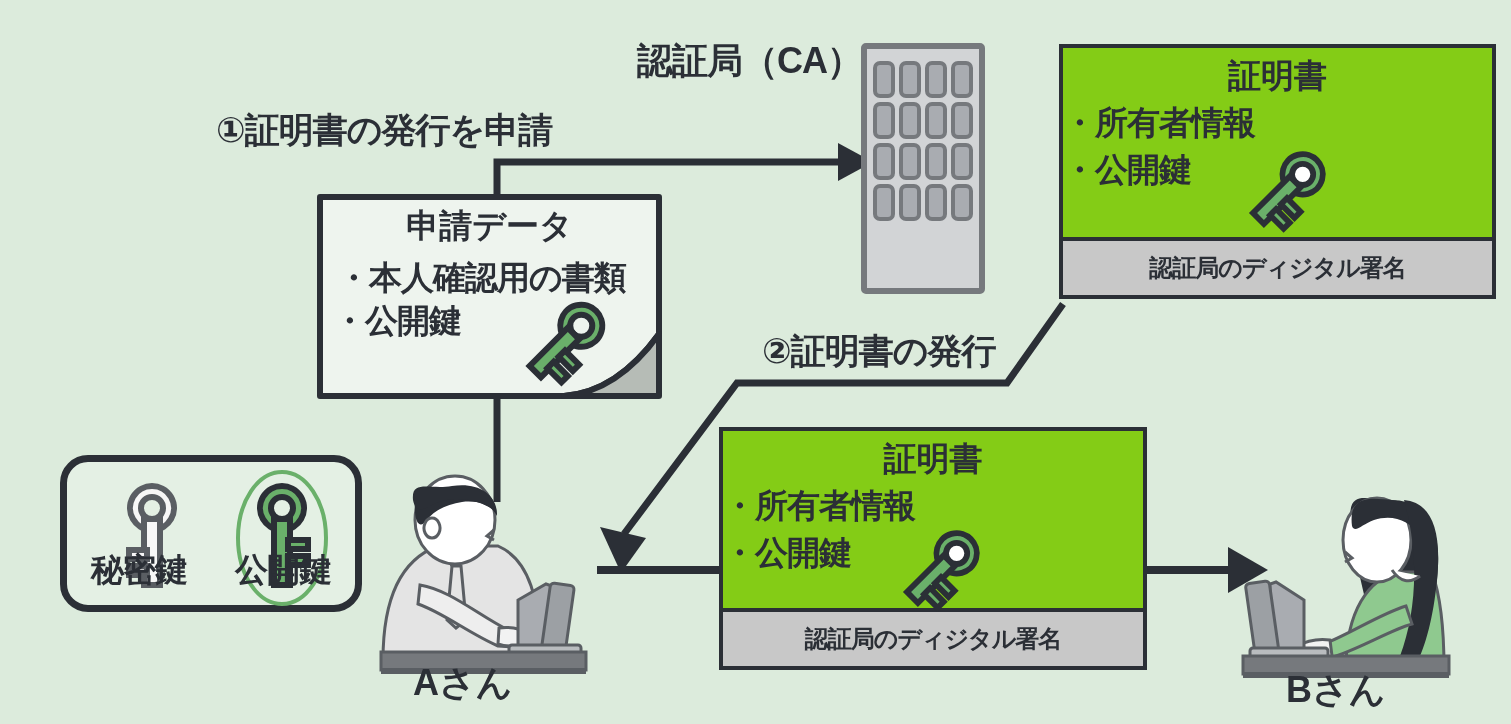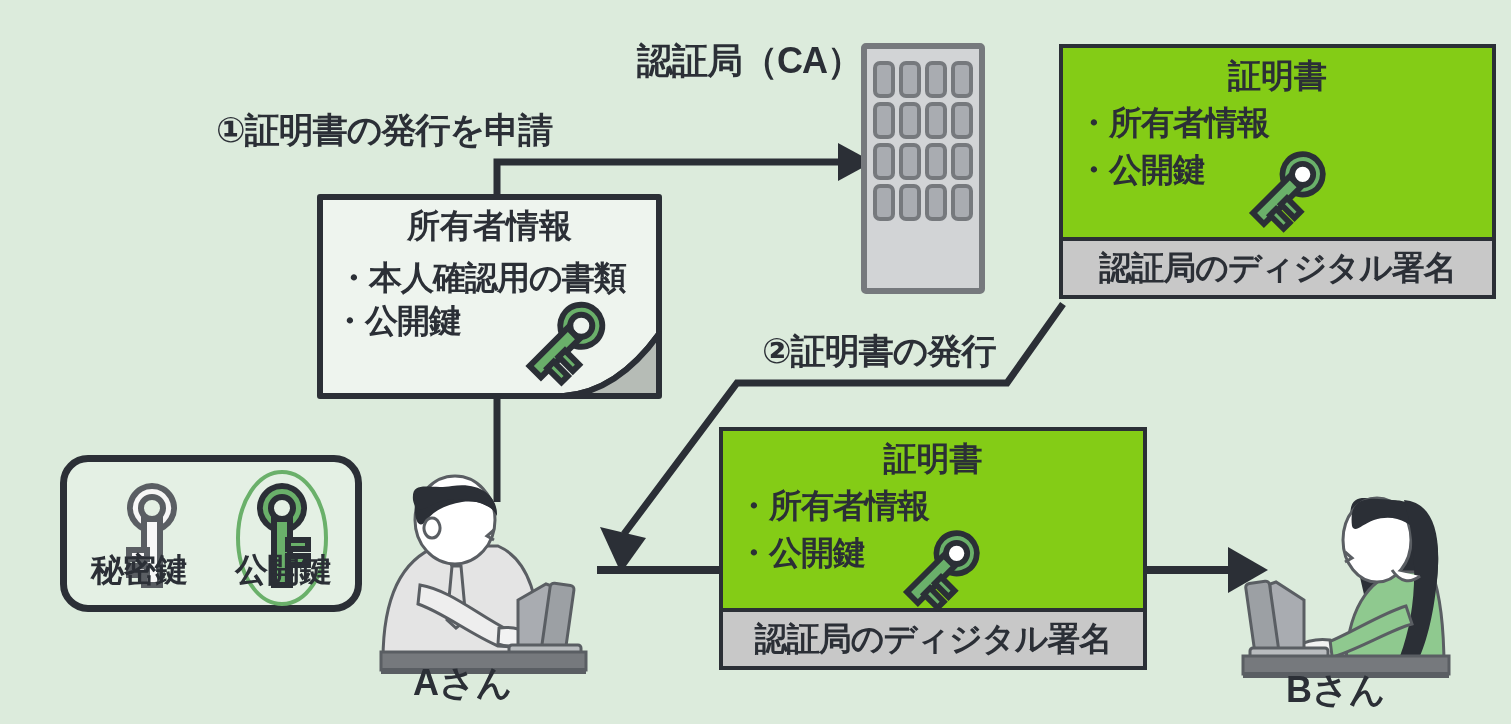--- a/index.html
+++ b/index.html
@@ -64,25 +64,25 @@
   .cert-main {
     background:#84cc16; border:4px solid #2b2f36;
     position:relative;
   }
   .cert-title {
     text-align:center; font-size:33px; font-weight:700; color:#2b2f36;
     padding-top:6px;
   }
   .cert-line {
     font-size:33px; font-weight:700; color:#2b2f36;
-    padding-left:14px; white-space:nowrap; letter-spacing:-1px; margin-top:2px;
+    white-space:nowrap; letter-spacing:-1px; margin-top:2px;
   }
   .cert-footer {
     background:#c8c8c8; border:4px solid #2b2f36; border-top:none;
-    font-size:33px; font-weight:700; color:#2b2f36;
+    font-size:24px; font-weight:700; color:#2b2f36;
     text-align:center; letter-spacing:-1px; white-space:nowrap;
     display:flex; align-items:center; justify-content:center;
   }
   #cert-top      { left:1059px; top:44px;  width:437px; }
   #cert-top .cert-main   { height:197px; }
   #cert-top .cert-footer { height:58px; }
   #cert-bottom   { left:719px;  top:427px; width:428px; }
   #cert-bottom .cert-main   { height:185px; }
   #cert-bottom .cert-footer { height:58px; }
 
@@ -145,21 +145,21 @@
   </div>
 
   <div id="request-box">
     <svg viewBox="0 0 345 205" width="345" height="205" style="position:absolute;inset:0;z-index:2;">
 
       <path d="M3,3 L342,3 L342,140 Q300,198 247,202 L3,202 Z" fill="#eef4ee" stroke="#2b2f36" stroke-width="6" stroke-linejoin="round"></path>
 
       <path d="M342,140 Q300,198 247,202 L342,202 Z" fill="#b6bcb6" stroke="#2b2f36" stroke-width="6" stroke-linejoin="round"></path>
     </svg>
     <div class="doctext">
-      <div id="request-title">所有者情報</div>
+      <div id="request-title">申請データ</div>
       <div id="request-line-1">・本人確認用の書類</div>
       <div id="request-line-2">・公開鍵</div>
 
       <svg style="position:absolute;left:196px;top:96px;" width="104" height="104" viewBox="0 0 104 104">
         <g transform="rotate(45 52 52)">
           <path d="M52,8 a21,21 0 1,0 0.01,0 Z" fill="#6ab06a" stroke="#2b2f36" stroke-width="6"></path>
           <circle cx="52" cy="29" r="11" fill="#eef4ee" stroke="#2b2f36" stroke-width="6"></circle>
           <rect x="44" y="40" width="16" height="54" fill="#6ab06a" stroke="#2b2f36" stroke-width="6"></rect>
           <rect x="58" y="58" width="20" height="9" fill="#6ab06a" stroke="#2b2f36" stroke-width="6"></rect>
           <rect x="58" y="74" width="20" height="9" fill="#6ab06a" stroke="#2b2f36" stroke-width="6"></rect>

